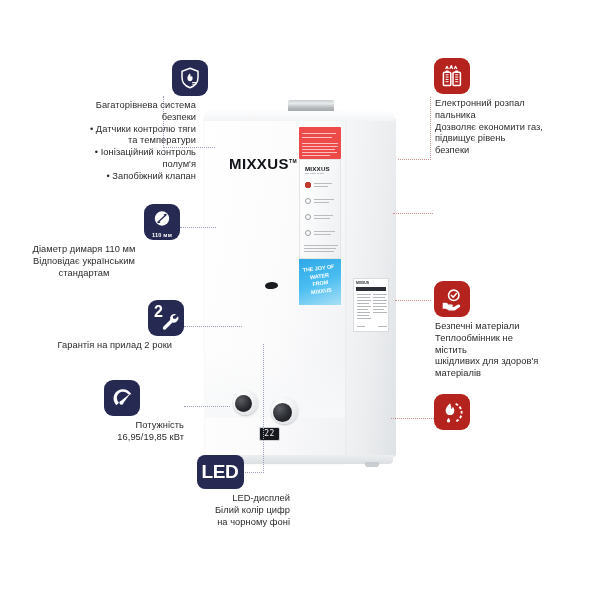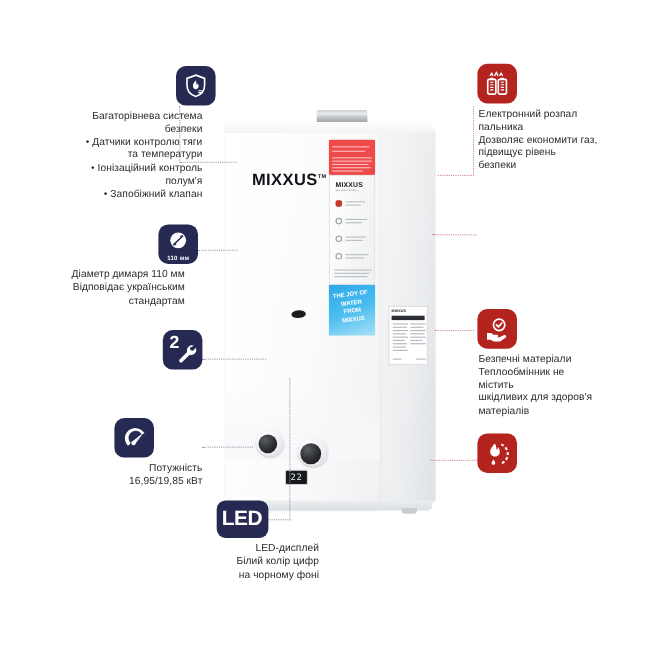--- a/index.html
+++ b/index.html
@@ -314,21 +314,21 @@
 
   <div class="dot-h red" style="left:398px; top:159px; width:33px;"></div>
   <div class="dot-v red" style="left:430px; top:97px; height:63px;"></div>
 
   <div class="dot-h red" style="left:393px; top:213px; width:40px;"></div>
 
   <div class="dot-h red" style="left:395px; top:300px; width:36px;"></div>
 
   <div class="dot-h red" style="left:391px; top:418px; width:43px;"></div>
 
-  <div class="feature navy left" style="left:0px; top:60px; width:196px;">
+  <div class="feature navy left" style="left:12px; top:60px; width:196px;">
     <div class="icon-row">
       <div class="icon">
         <svg width="24" height="24" viewBox="0 0 24 24">
           <path d="M12 2.3 L20 5.3 V11.5 C20 16.4 16.6 20.2 12 21.7 C7.4 20.2 4 16.4 4 11.5 V5.3 Z" fill="none" stroke="#ffffff" stroke-width="1.5"></path>
           <path d="M12 7.2 C12 7.2 9.4 9.6 9.4 12.2 C9.4 13.9 10.6 15.2 12 15.2 C13.4 15.2 14.6 13.9 14.6 12.2 C14.6 10.9 13.6 9.6 13.6 9.6 C13.6 10.6 13 11.1 12.6 11.1 C12.9 9.9 12 7.2 12 7.2 Z" fill="#ffffff"></path>
           <path d="M14.6 16.5 h3.2 M14.6 18.2 h3.2" stroke="#ffffff" stroke-width="1" stroke-linecap="round"></path>
         </svg>
       </div>
     </div>
     <div class="caption" style="padding-top:4px; padding-right:12px;">Багаторівнева система
@@ -344,34 +344,35 @@
     <div class="icon-row">
       <div class="icon">
         <svg width="24" height="24" viewBox="0 0 24 24" style="margin-bottom:5px;">
           <circle cx="12" cy="10.5" r="7.2" fill="#ffffff"></circle>
           <line x1="7.6" y1="14.6" x2="16.4" y2="6.4" stroke="#262a52" stroke-width="1.3"></line>
           <path d="M7.6 14.6 l2.6 -0.5 M16.4 6.4 l-2.6 0.5" stroke="#262a52" stroke-width="1.1"></path>
         </svg>
         <div class="mm-label">110 мм</div>
       </div>
     </div>
-    <div class="caption" style="padding-top:4px; padding-right:12px;">Діаметр димаря 110 мм
+    <div class="caption" style="padding-top:4px; padding-right:12px;text-align:center;">Діаметр димаря 110 мм
 Відповідає українським
 стандартам</div>
   </div>
 
   <div class="feature navy left" style="left:0px; top:300px; width:184px;">
     <div class="icon-row">
       <div class="icon">
         <span class="wrench-num">2</span>
         <svg width="24" height="24" viewBox="0 0 24 24" style="margin-left:7px; margin-top:6px;">
           <path d="M18.3 5.4 a4.6 4.6 0 0 0 -6.2 5.6 L5.3 17.8 a1.7 1.7 0 0 0 2.4 2.4 l6.8 -6.8 a4.6 4.6 0 0 0 5.6 -6.2 l-2.7 2.7 -2.2 -0.5 -0.5 -2.2 Z" fill="#ffffff"></path>
         </svg>
       </div>
     </div>
+    <div class="caption" style="padding-top:4px; padding-right:12px;">Гарантія на прилад 2 роки</div>
   </div>
 
   <div class="feature navy center" style="left:60px; top:380px; width:124px;">
     <div class="icon-row">
       <div class="icon">
         <svg width="25" height="25" viewBox="0 0 24 24">
           <path d="M20.6 7.8 C18.6 4.5 15.0 2.6 11.2 3.1 C6.2 3.8 2.8 8.3 3.5 13.2 C3.8 15.3 4.8 17.1 6.2 18.4 L8.6 16.0 C7.6 15.1 6.9 13.8 6.7 12.3 C6.2 9.0 8.5 6.0 11.8 5.5 C14.2 5.2 16.5 6.3 17.8 8.2 Z" fill="#ffffff"></path>
           <path d="M19.8 7.0 L10.6 14.1 a2.0 2.0 0 1 0 2.4 2.0 Z" fill="#ffffff"></path>
         </svg>
       </div>

